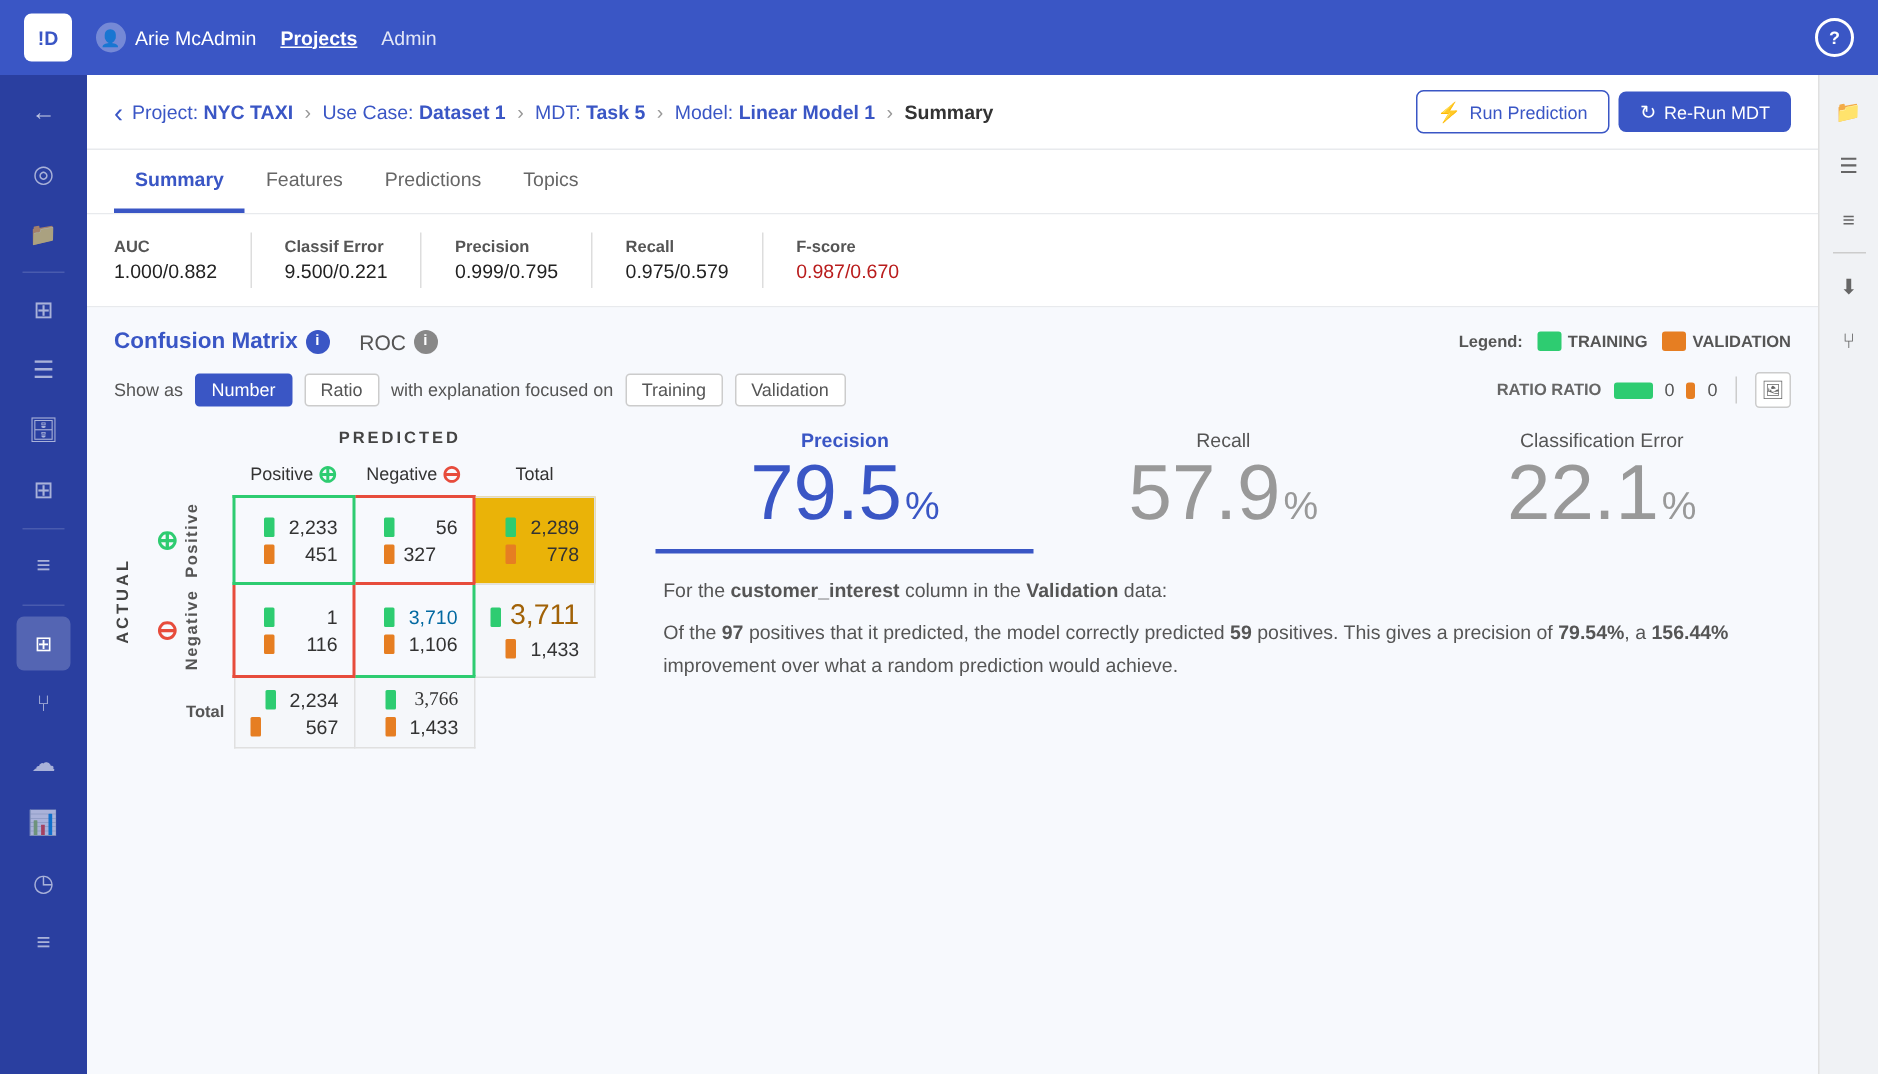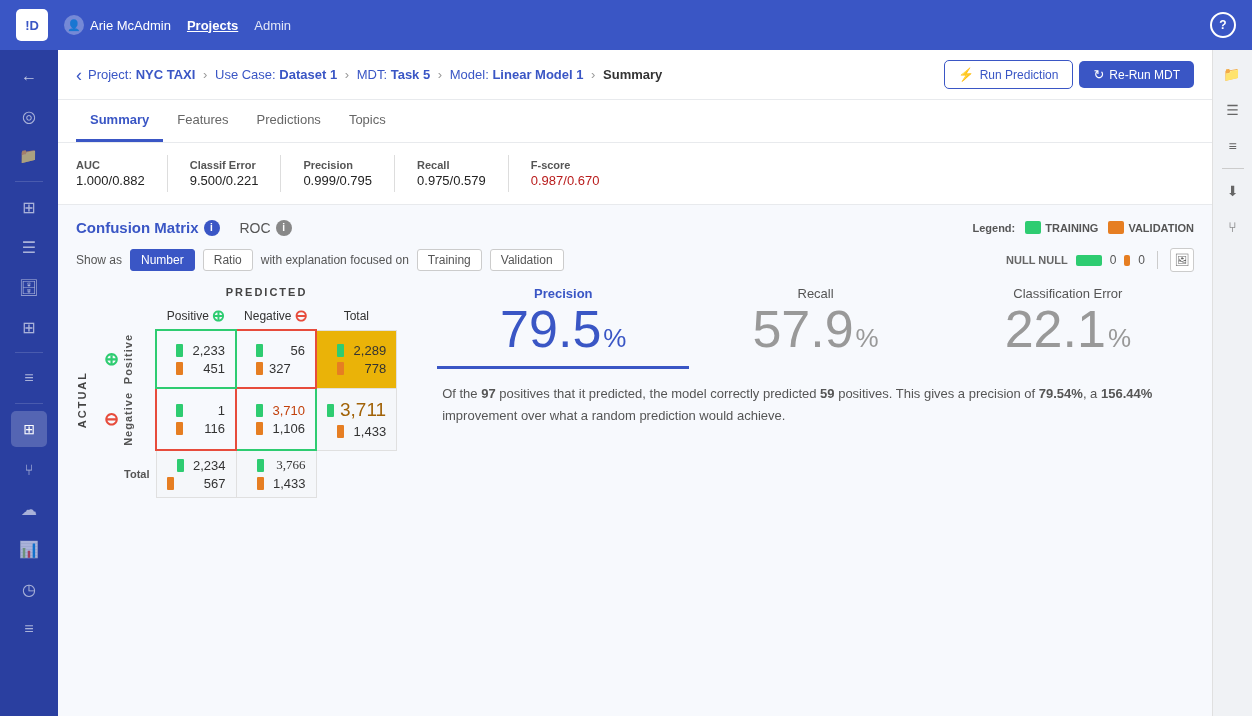--- a/index.html
+++ b/index.html
@@ -126,21 +126,21 @@
         </div>
 
         <div style="display:flex; align-items:center; gap:8px; margin-bottom:14px; font-size:12px; color:#555;">
           <span>Show as</span>
           <button style="padding:3px 10px; border:1px solid #3a56c5; border-radius:3px; font-size:12px; background:#3a56c5; color:white; cursor:pointer;">Number</button>
           <button style="padding:3px 10px; border:1px solid #ccc; border-radius:3px; font-size:12px; background:white; color:#555; cursor:pointer;">Ratio</button>
           <span>with explanation focused on</span>
           <button style="padding:3px 10px; border:1px solid #ccc; border-radius:3px; font-size:12px; background:white; color:#555; cursor:pointer;">Training</button>
           <button style="padding:3px 10px; border:1px solid #ccc; border-radius:3px; font-size:12px; background:white; color:#555; cursor:pointer;">Validation</button>
           <div style="flex:1;"></div>
-          <span style="font-size:11px; color:#666; font-weight:600;">NULL NULL</span>
+          <span style="font-size:11px; color:#666; font-weight:600;">RATIO RATIO</span>
           <div style="width:26px; height:11px; background:#2ecc71; border-radius:2px;"></div>
           <span style="font-size:12px;">0</span>
           <div style="width:6px; height:11px; background:#e67e22; border-radius:2px;"></div>
           <span style="font-size:12px;">0</span>
           <div style="width:1px; height:18px; background:#ccc; margin:0 4px;"></div>
           <div style="width:24px;height:24px;border:1px solid #ccc;border-radius:3px;display:flex;align-items:center;justify-content:center;cursor:pointer;color:#666;font-size:12px;background:white;">🖼</div>
         </div>
 
         <div style="display:flex; gap:30px;">
 
@@ -236,21 +236,21 @@
                     </div>
                     <div style="display:flex; align-items:center; gap:6px; justify-content:flex-end; margin-top:3px;">
                       <div style="width:7px; height:13px; background:#e67e22; border-radius:1px; flex-shrink:0;"></div>
                       <span style="font-size:13px; color:#333; min-width:36px; text-align:right;">116</span>
                     </div>
                   </td>
 
                   <td style="border:2px solid #2ecc71; padding:6px 10px; min-width:80px;">
                     <div style="display:flex; align-items:center; gap:6px; justify-content:flex-end;">
                       <div style="width:7px; height:13px; background:#2ecc71; border-radius:1px; flex-shrink:0;"></div>
-                      <span style="font-size:13px; color:#c2410c; min-width:36px; text-align:right;">3,710</span>
+                      <span style="font-size:13px; color:#0369a1; min-width:36px; text-align:right;">3,710</span>
                     </div>
                     <div style="display:flex; align-items:center; gap:6px; justify-content:flex-end; margin-top:3px;">
                       <div style="width:7px; height:13px; background:#e67e22; border-radius:1px; flex-shrink:0;"></div>
                       <span style="font-size:13px; color:#333; min-width:36px; text-align:right;">1,106</span>
                     </div>
                   </td>
 
                   <td style="border:1px solid #e0e0e0; padding:6px 10px; background:#f5f7fa; min-width:80px;">
                     <div style="display:flex; align-items:center; gap:6px; justify-content:flex-end;">
                       <div style="width:7px; height:13px; background:#2ecc71; border-radius:1px; flex-shrink:0;"></div>
@@ -317,20 +317,21 @@
               <div style="flex:1; text-align:center; padding-bottom:8px;">
                 <div style="font-size:13px; color:#555; font-weight:500;">Classification Error</div>
                 <div style="display:flex; align-items:baseline; justify-content:center; gap:2px;">
                   <span style="font-size:52px; color:#999; font-weight:300; line-height:1.1;">22.1</span>
                   <span style="font-size:26px; color:#999; font-weight:300;">%</span>
                 </div>
               </div>
             </div>
 
             <div style="font-size:13px; color:#555; line-height:1.7; padding:0 5px;">
+              <p>For the <strong>customer_interest</strong> column in the <strong>Validation</strong> data:</p>
               <p style="margin-top:6px;">Of the <strong>97</strong> positives that it predicted, the model correctly predicted <strong>59</strong> positives. This gives a precision of <strong>79.54%</strong>, a <strong>156.44%</strong> improvement over what a random prediction would achieve.</p>
             </div>
           </div>
 
         </div>
       </div>
     </div>
 
     <div style="width:40px; background:#f0f2f5; border-left:1px solid #e0e0e0; display:flex; flex-direction:column; align-items:center; padding:10px 0; gap:8px; flex-shrink:0;">
       <div style="width:28px;height:28px;display:flex;align-items:center;justify-content:center;color:#666;font-size:14px;cursor:pointer;border-radius:4px;">📁</div>

